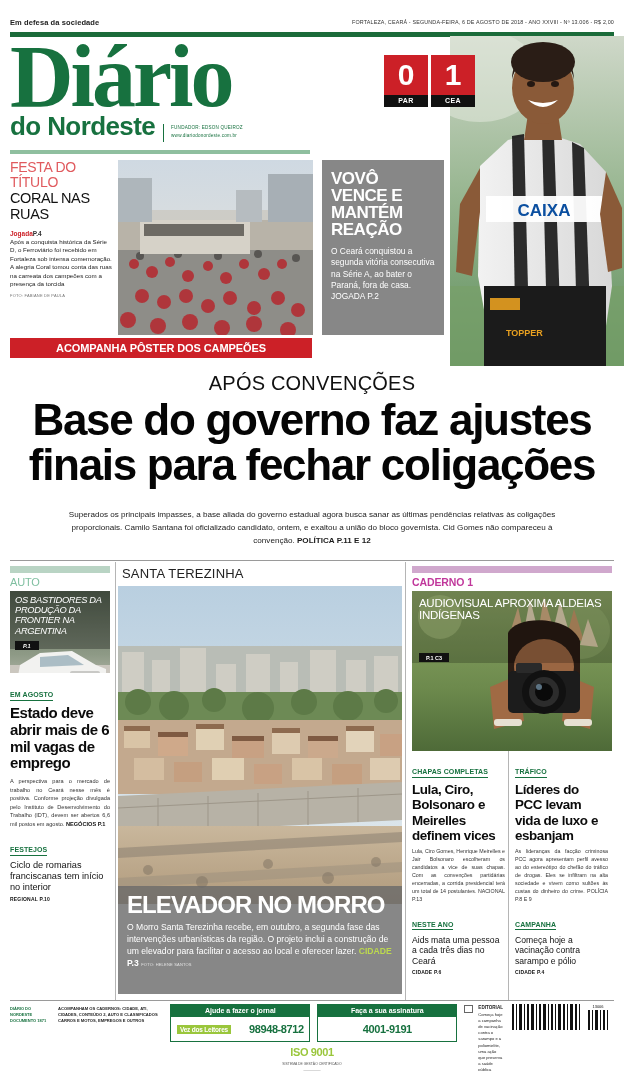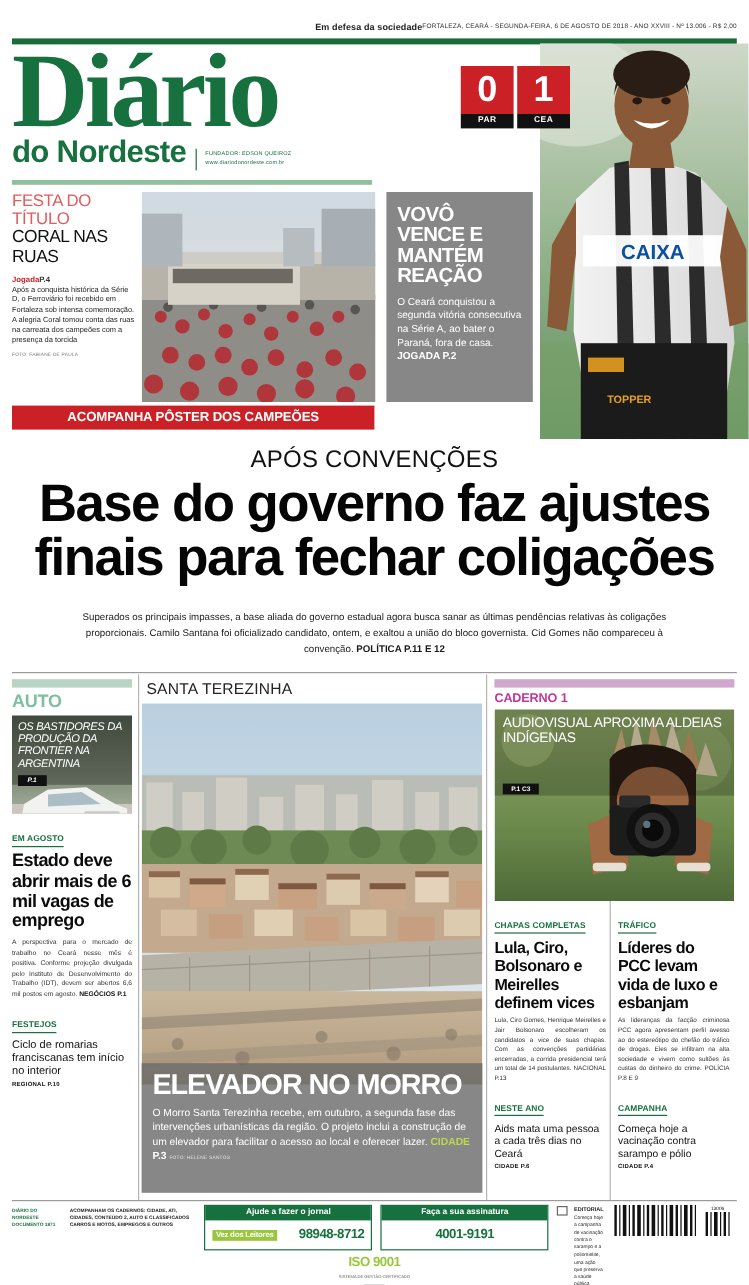--- a/index.html
+++ b/index.html
@@ -9,21 +9,21 @@
     background: #ffffff;
     font-family: "Liberation Sans", sans-serif;
     color: #111;
     overflow: hidden;
   }
   .page { position: relative; width: 624px; height: 1071px; background:#fff; }
 
   
   .topstrip {
     position:absolute; left:0; top:14px; width:624px; height:16px;
-    display:flex; align-items:center; justify-content:flex-end;
+    display:flex; align-items:center; justify-content:space-between;
     padding:0 10px;
   }
   .slogan { font-size:7.5px; letter-spacing:.1px; color:#222; font-weight:600; }
   .dateline { font-size:5.4px; color:#333; letter-spacing:.15px; white-space:nowrap; }
 
   .greenrule {
     position:absolute; left:10px; top:32px; width:604px; height:5px;
     background:#1b6b3a;
   }
 
@@ -98,21 +98,21 @@
     position:absolute; left:322px; top:160px; width:122px; height:175px;
     background:rgba(108,108,108,.82); padding:10px 9px 0 9px; z-index:3;
   }
   .vovo h2 {
     color:#fff; font-size:17px; line-height:1.0; font-weight:700;
     letter-spacing:-.5px;
   }
   .vovo p {
     color:#fff; font-size:8.4px; line-height:1.34; margin-top:8px;
   }
-  .vovo .pg { font-weight:700; }
+  .vovo .pg { font-weight:400; }
 
   
   .redbanner {
     position:absolute; left:10px; top:338px; width:302px; height:20px;
     background:#cc2027; color:#fff; font-weight:700; font-size:11px;
     display:flex; align-items:center; justify-content:center; letter-spacing:-.1px;
   }
 
   
   .main-kicker {
@@ -132,21 +132,21 @@
 
   .rule-top { position:absolute; left:10px; top:560px; width:604px; height:1px; background:#9a9a9a; }
   .rule-bot { position:absolute; left:10px; top:1000px; width:604px; height:1px; background:#9a9a9a; }
   .vrule-a { position:absolute; left:115px; top:562px; width:1px; height:438px; background:#b5b5b5; }
   .vrule-b { position:absolute; left:405px; top:562px; width:1px; height:438px; background:#b5b5b5; }
   .vrule-c { position:absolute; left:508px; top:742px; width:1px; height:258px; background:#b5b5b5; }
 
   
   .col-left { position:absolute; left:10px; top:566px; width:100px; }
   .sec-auto-bar { height:7px; background:#b9d4c4; margin-bottom:3px; }
-  .sec-auto-label { color:#7fbfa0; font-weight:700; font-size:15px; letter-spacing:-.2px; }
+  .sec-auto-label { color:#7fbfa0; font-weight:400; font-size:11px; letter-spacing:-.2px; }
   .auto-card { position:relative; margin-top:3px; width:100px; height:82px; overflow:hidden;font-style:italic; }
   .auto-card .overtitle {
     position:absolute; left:5px; top:4px; right:3px; z-index:2;
     color:#fff; font-size:9.3px; line-height:1.1; letter-spacing:-.3px;
   }
   .auto-card .pgbadge {
     position:absolute; left:5px; top:50px; z-index:2;
     background:#111; color:#fff; font-size:5.5px; font-weight:700;
     padding:1.5px 8px;
   }

